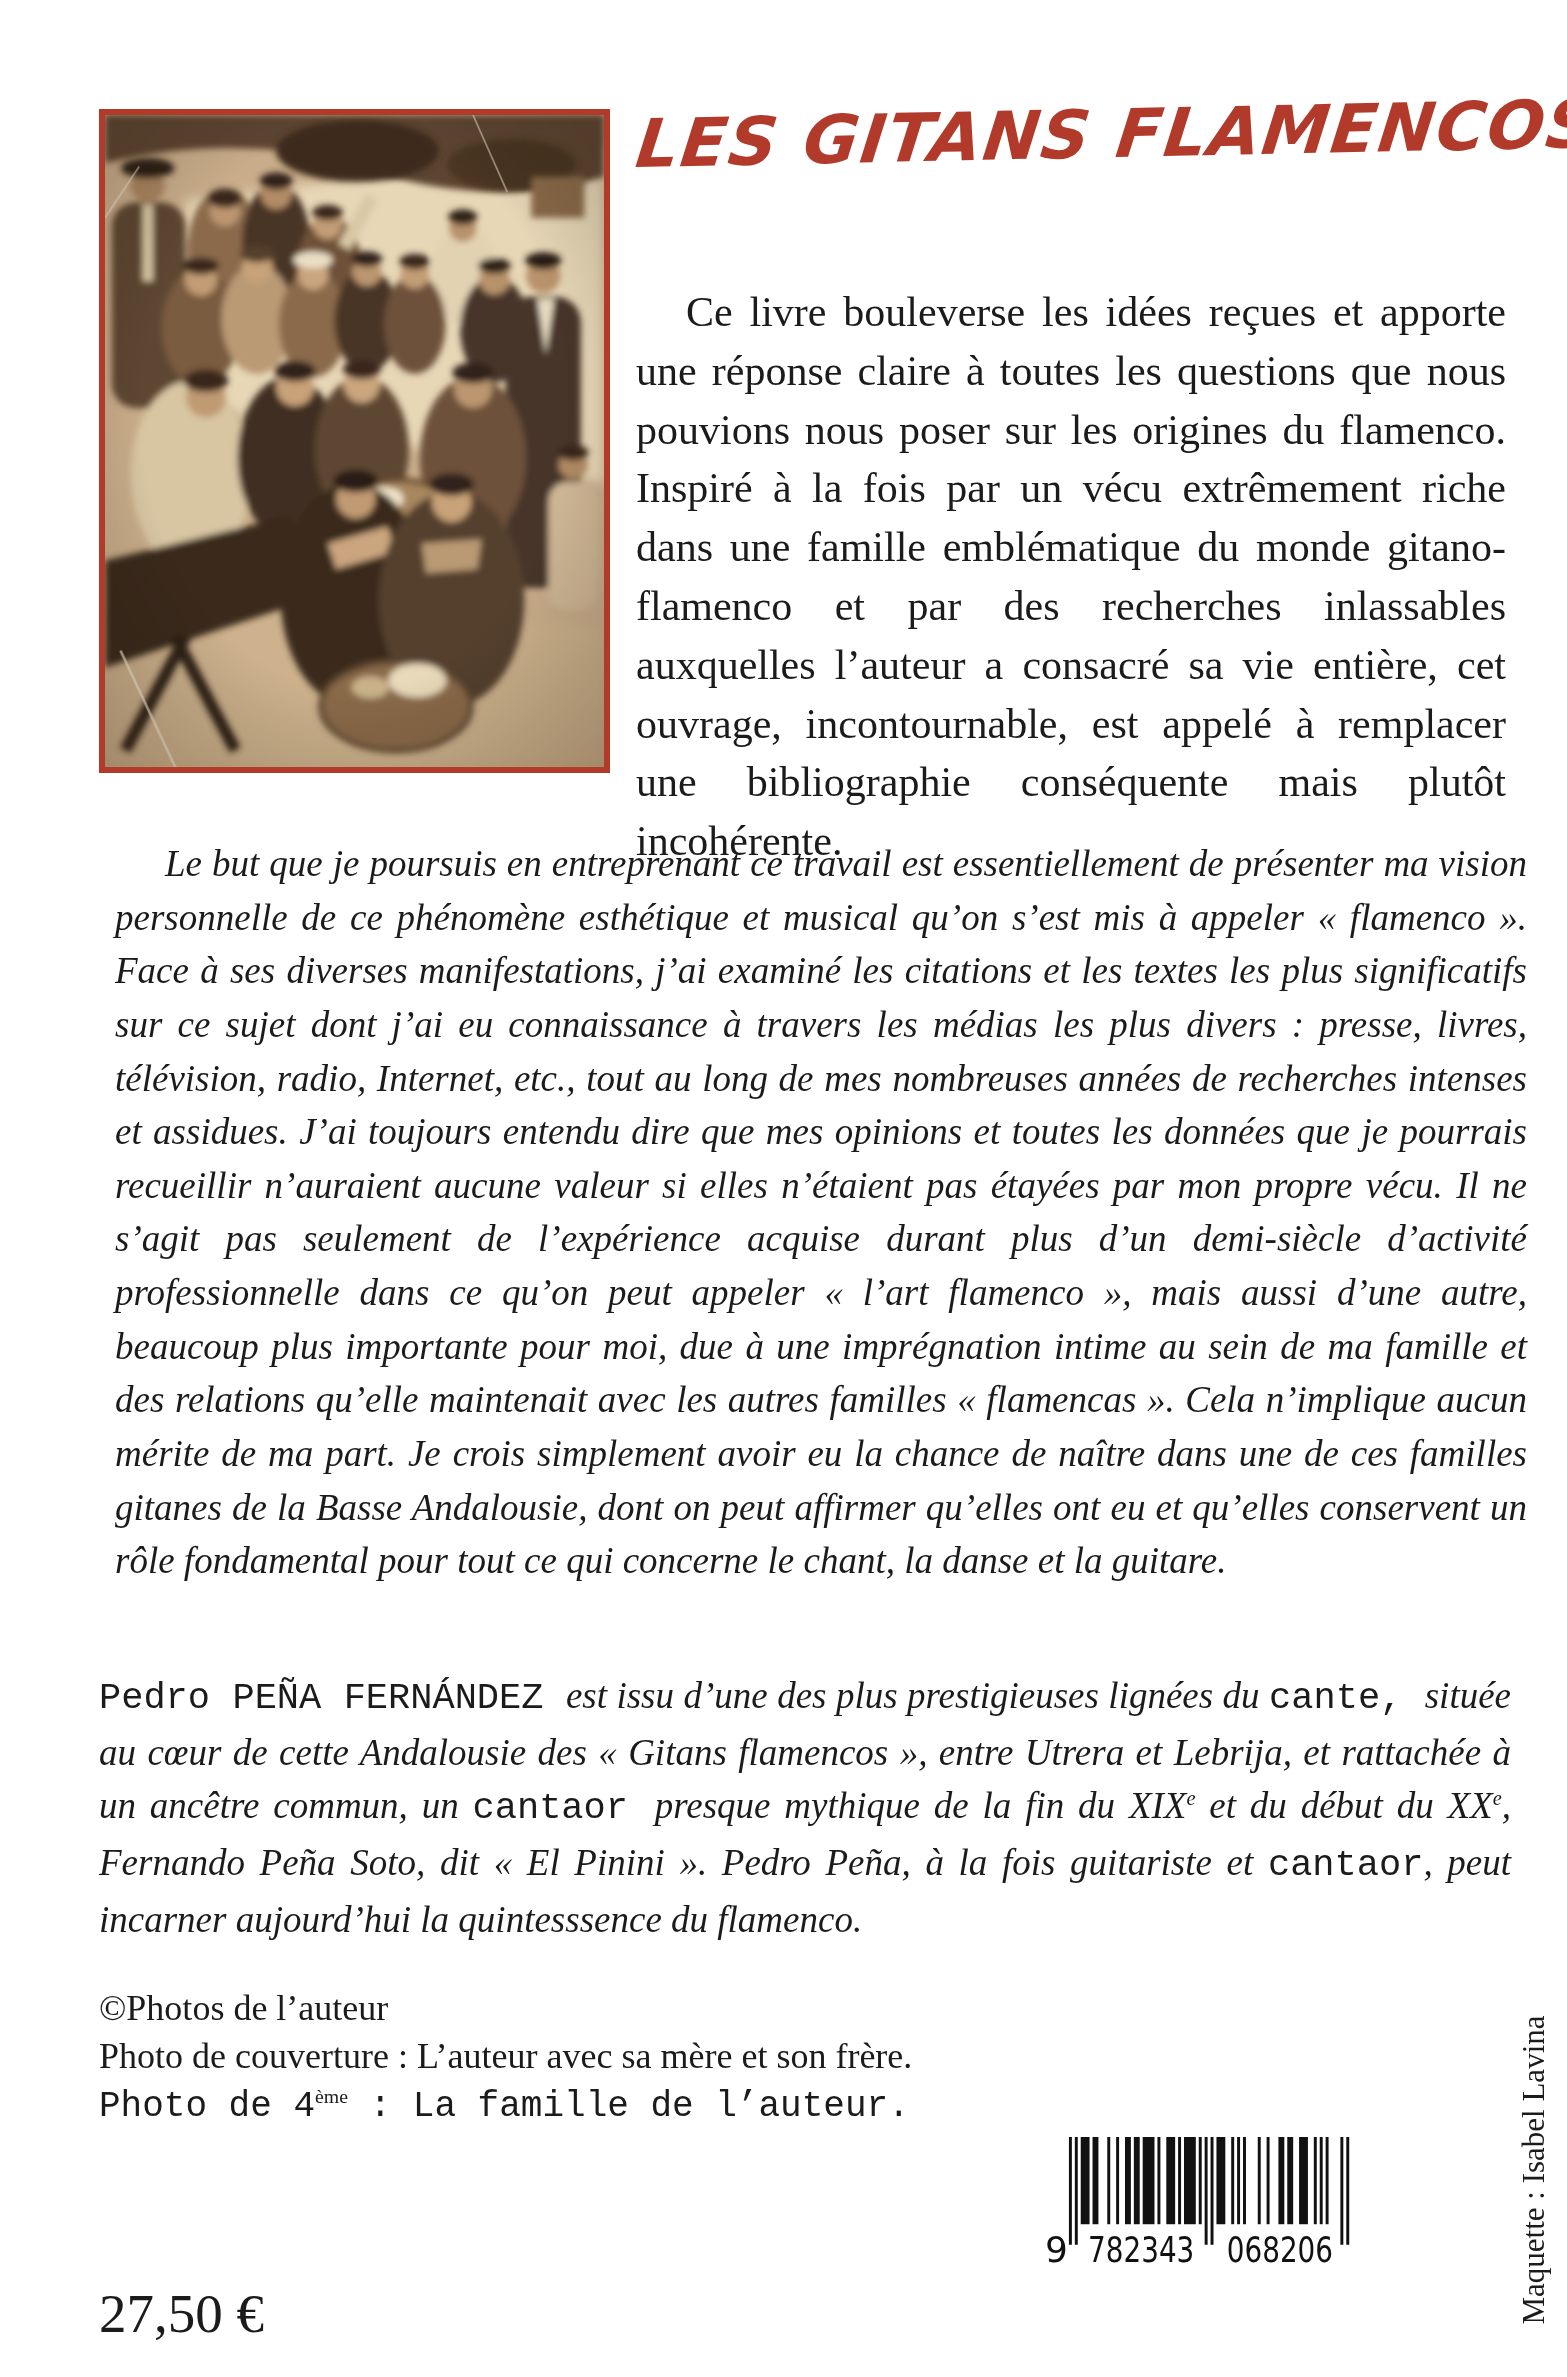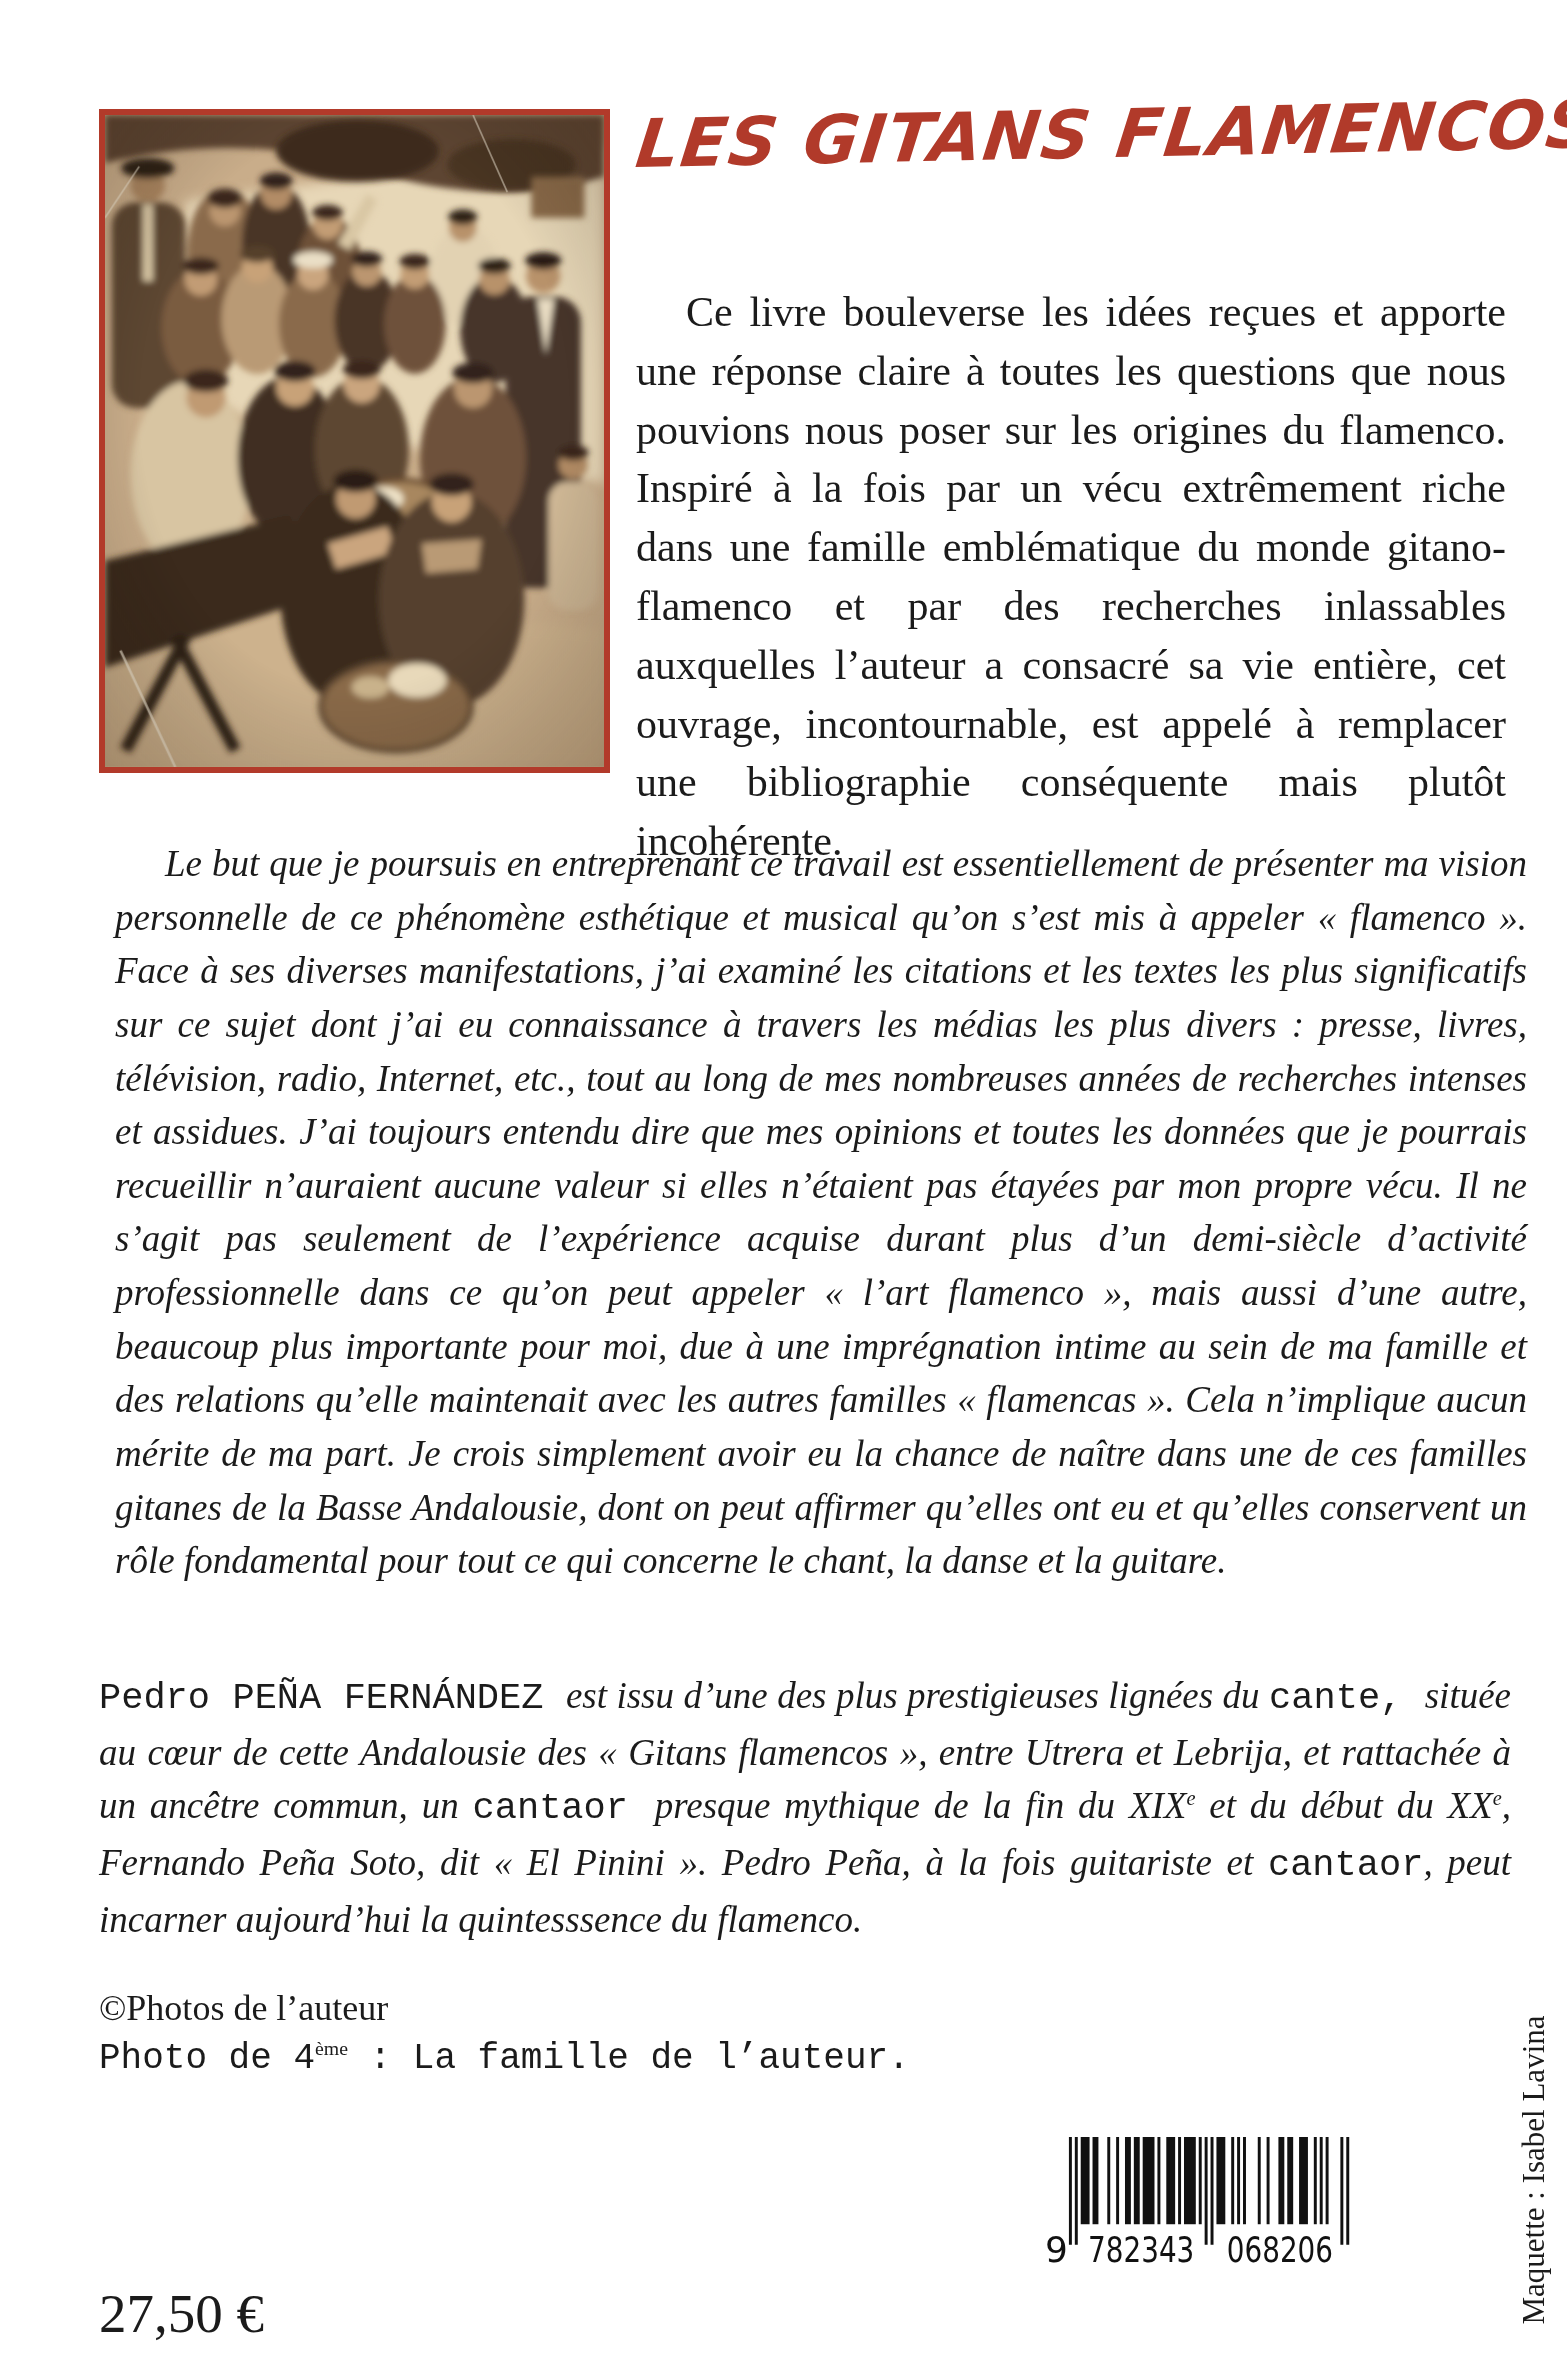--- a/index.html
+++ b/index.html
@@ -184,20 +184,21 @@
   <h1 class="title">LES GITANS FLAMENCOS</h1>
 
   <p class="intro">Ce livre bouleverse les idées reçues et apporte une réponse claire à toutes les questions que nous pouvions nous poser sur les origines du flamenco. Inspiré à la fois par un vécu extrêmement riche dans une famille emblématique du monde gitano-flamenco et par des recherches inlassables auxquelles l’auteur a consacré sa vie entière, cet ouvrage, incontournable, est appelé à remplacer une bibliographie conséquente mais plutôt incohérente.</p>
 
   <p class="quote">Le but que je poursuis en entreprenant ce travail est essentiellement de présenter ma vision personnelle de ce phénomène esthétique et musical qu’on s’est mis à appeler « flamenco ». Face à ses diverses manifestations, j’ai examiné les citations et les textes les plus significatifs sur ce sujet dont j’ai eu connaissance à travers les médias les plus divers : presse, livres, télévision, radio, Internet, etc., tout au long de mes nombreuses années de recherches intenses et assidues. J’ai toujours entendu dire que mes opinions et toutes les données que je pourrais recueillir n’auraient aucune valeur si elles n’étaient pas étayées par mon propre vécu. Il ne s’agit pas seulement de l’expérience acquise durant plus d’un demi-siècle d’activité professionnelle dans ce qu’on peut appeler « l’art flamenco », mais aussi d’une autre, beaucoup plus importante pour moi, due à une imprégnation intime au sein de ma famille et des relations qu’elle maintenait avec les autres familles « flamencas ». Cela n’implique aucun mérite de ma part. Je crois simplement avoir eu la chance de naître dans une de ces familles gitanes de la Basse Andalousie, dont on peut affirmer qu’elles ont eu et qu’elles conservent un rôle fondamental pour tout ce qui concerne le chant, la danse et la guitare.</p>
 
   <p class="bio"><span class="seg-roman">Pedro PEÑA FERNÁNDEZ </span><span class="seg-italic">est issu d’une des plus prestigieuses lignées du </span><span class="seg-roman">cante, </span><span class="seg-italic">située  au cœur de cette Andalousie des « Gitans flamencos », entre Utrera et Lebrija, et rattachée à un ancêtre commun, un </span><span class="seg-roman">cantaor </span><span class="seg-italic">presque mythique de la fin du XIX</span><sup class="seg-sup-italic">e</sup><span class="seg-italic"> et du début du XX</span><sup class="seg-sup-italic">e</sup><span class="seg-italic">, Fernando Peña Soto, dit « El  Pinini ». Pedro Peña, à la fois guitariste et </span><span class="seg-roman">cantaor</span><span class="seg-italic">, peut incarner aujourd’hui la quintesssence du flamenco.</span></p>
 
   <div class="credits">
     <div>©Photos de l’auteur</div>
+    <div>Photo de couverture : L’auteur avec sa mère et son frère.</div>
     <div><span class="seg-roman">Photo de 4</span><sup class="seg-sup">ème</sup><span class="seg-roman"> : La famille de l’auteur.</span></div>
   </div>
 
   <div class="isbn-block">
     <div class="barcode" id="barcode">
         <svg width="315" height="130" viewBox="0 0 368 152" xmlns="http://www.w3.org/2000/svg">
           <g fill="#111">
             <rect x="36.00" y="0" width="3.45" height="126"></rect>
             <rect x="42.90" y="0" width="3.45" height="126"></rect>
             <rect x="49.80" y="0" width="10.35" height="102"></rect>

